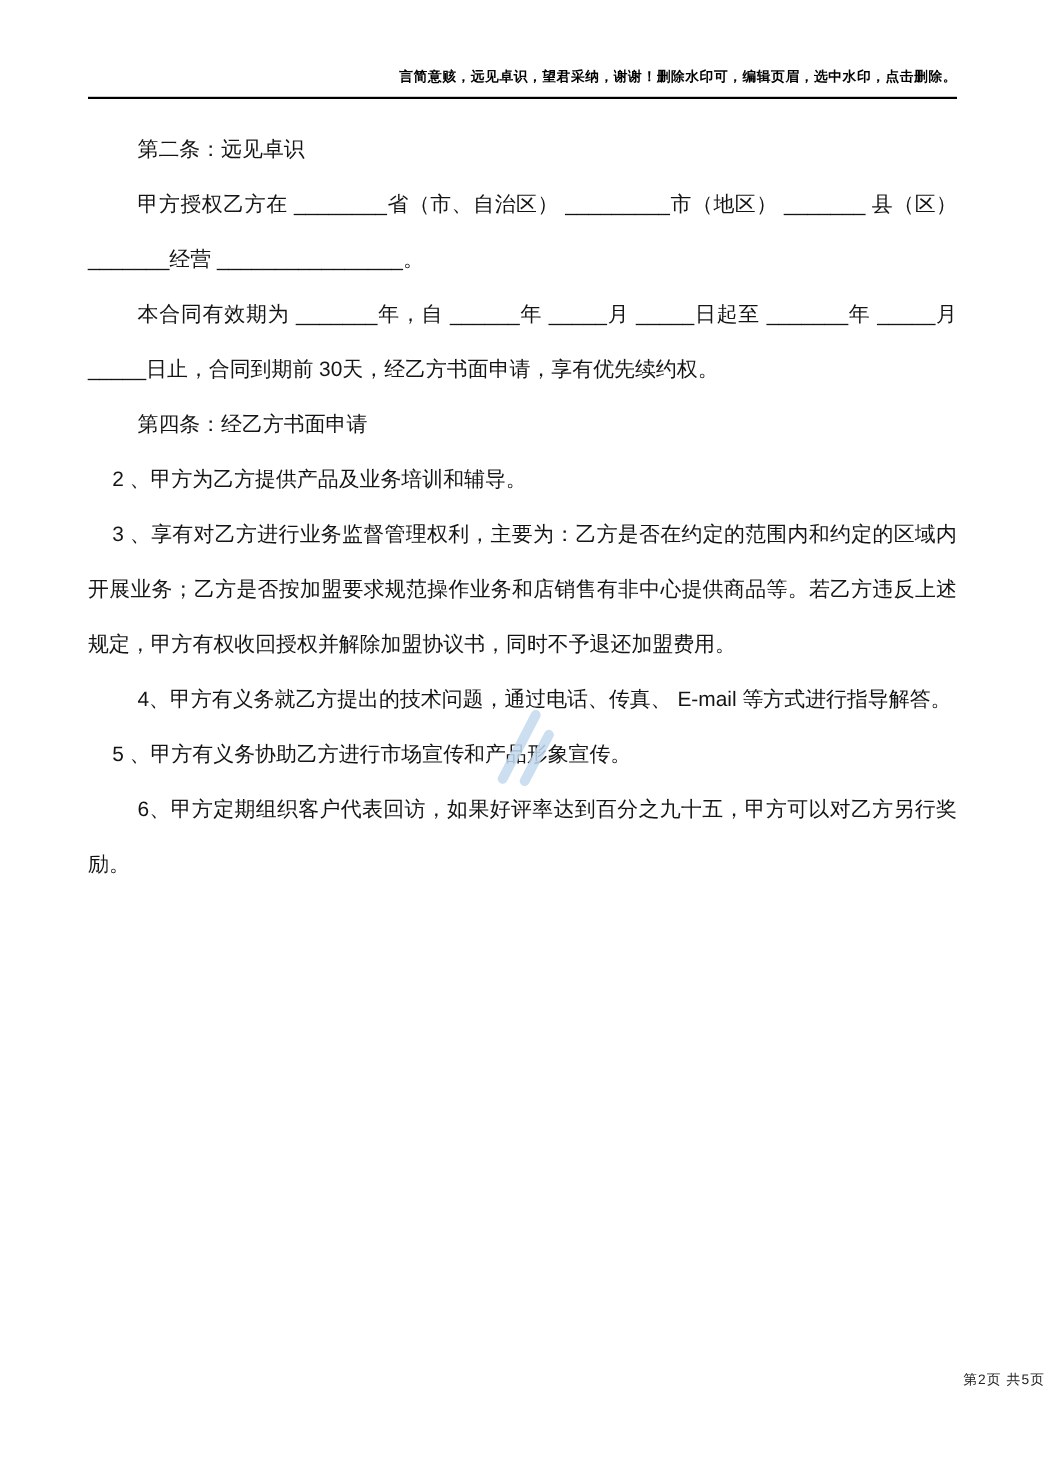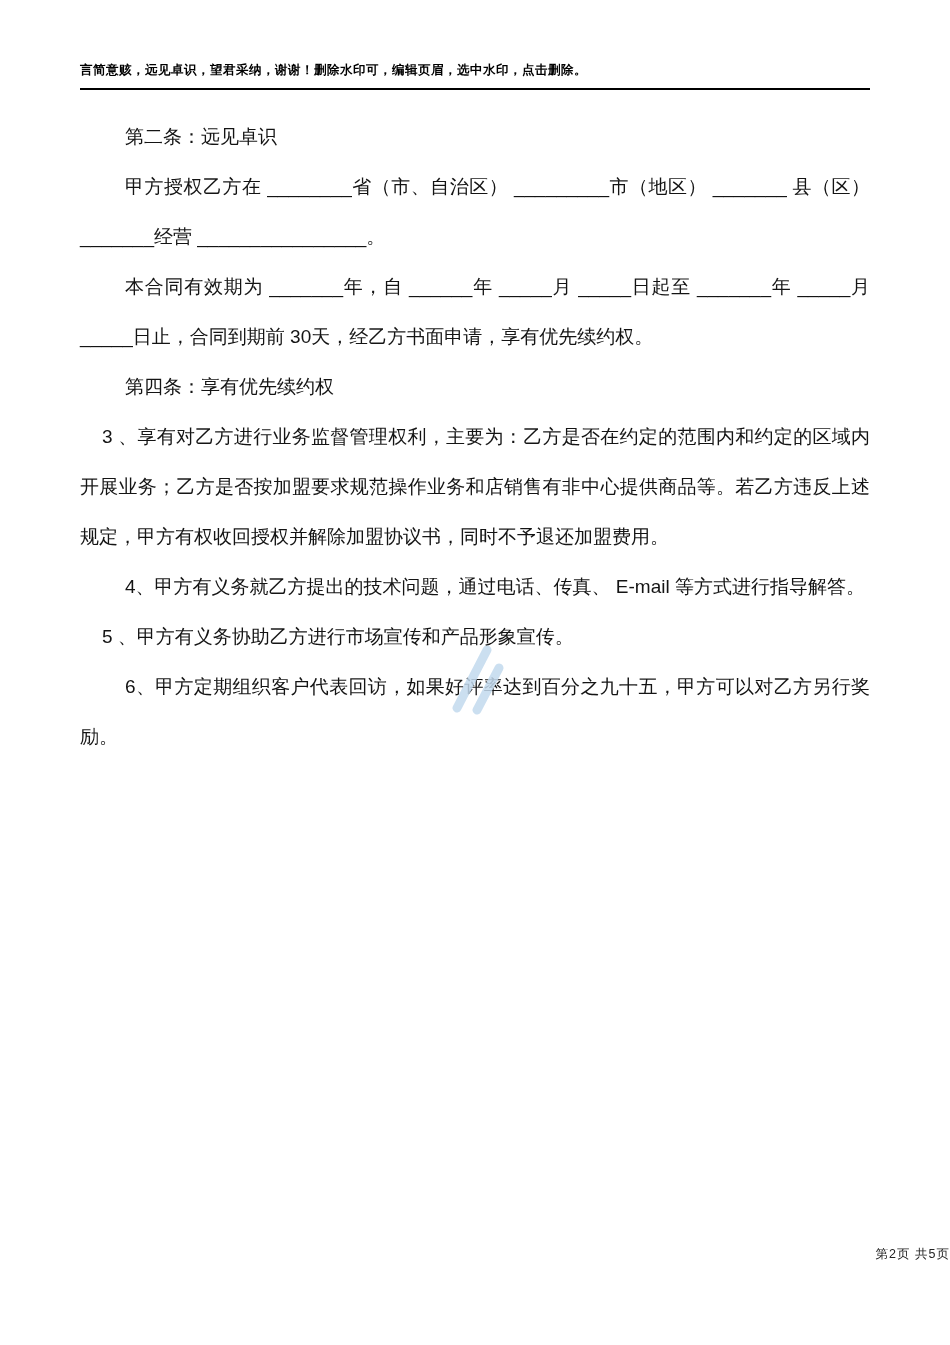--- a/index.html
+++ b/index.html
@@ -15,21 +15,21 @@
     background: #ffffff;
     color: #111111;
     font-family: "Liberation Sans", "DejaVu Sans", sans-serif;
     overflow: hidden;
   }
   .page-header {
     position: absolute;
     top: 62px;
     left: 80px;
     right: 80px;
-    text-align: left;
+    text-align: right;
   }
   .header-note {
     font-size: 12.5px;
     font-weight: bold;
     letter-spacing: 0.5px;
     color: #000000;
     white-space: nowrap;
   }
   .header-rule {
     margin-top: 9px;
@@ -79,21 +79,22 @@
 
   <header class="page-header">
     <div class="header-note">言简意赅，远见卓识，望君采纳，谢谢！删除水印可，编辑页眉，选中水印，点击删除。</div>
     <div class="header-rule"></div>
   </header>
 
   <main class="doc-body">
       <p class="para indent-2">第二条：远见卓识</p>
       <p class="para indent-2">甲方授权乙方在 ________省（市、自治区） _________市（地区） _______ 县（区） _______经营 ________________。</p>
       <p class="para indent-2">本合同有效期为 _______年，自 ______年 _____月 _____日起至 _______年 _____月 _____日止，合同到期前 30天，经乙方书面申请，享有优先续约权。</p>
-      <p class="para indent-2">第四条：享有优先续约权</p>
+      <p class="para indent-2">第四条：经乙方书面申请</p>
+      <p class="para indent-1">2 、甲方为乙方提供产品及业务培训和辅导。</p>
       <p class="para indent-1">3 、享有对乙方进行业务监督管理权利，主要为：乙方是否在约定的范围内和约定的区域内开展业务；乙方是否按加盟要求规范操作业务和店销售有非中心提供商品等。若乙方违反上述规定，甲方有权收回授权并解除加盟协议书，同时不予退还加盟费用。</p>
       <p class="para indent-2">4、甲方有义务就乙方提出的技术问题，通过电话、传真、  E-mail 等方式进行指导解答。</p>
       <p class="para indent-1">5 、甲方有义务协助乙方进行市场宣传和产品形象宣传。</p>
       <p class="para indent-2">6、甲方定期组织客户代表回访，如果好评率达到百分之九十五，甲方可以对乙方另行奖励。</p>
     </main>
 
   <div class="watermark">
     <svg width="64" height="80" viewBox="0 0 64 80" xmlns="http://www.w3.org/2000/svg">
       <g stroke="#c3daee" stroke-width="9" stroke-linecap="round" fill="none">
         <path d="M14 70 L44 12"></path>

